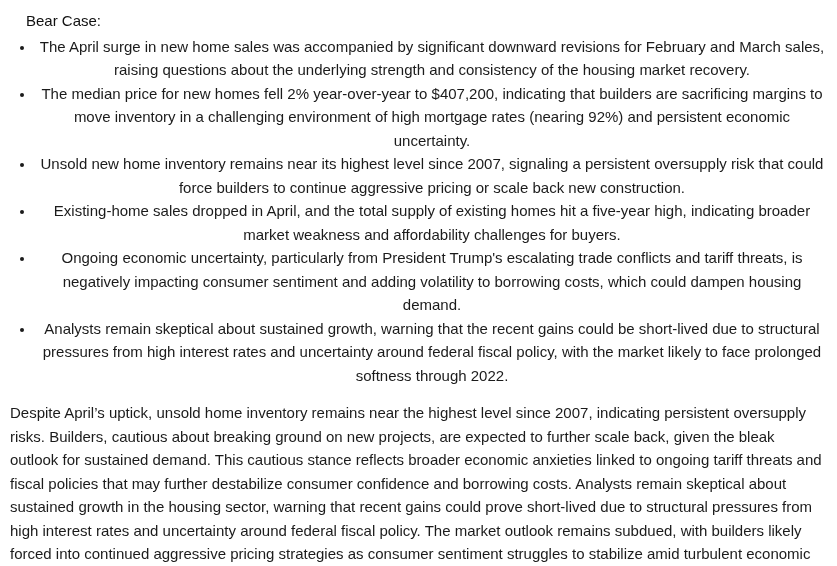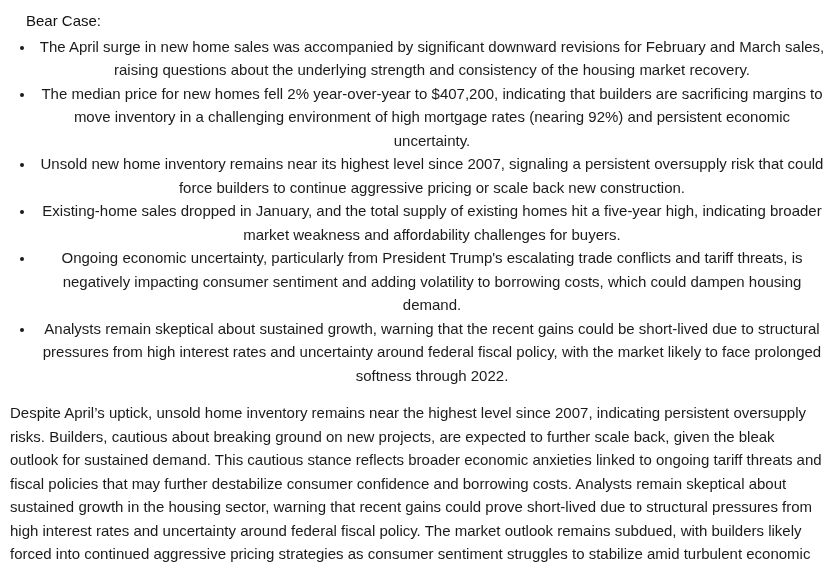--- a/index.html
+++ b/index.html
@@ -50,19 +50,19 @@
 </head>
 <body>
 
 <div class="page">
   <h2 class="section-heading">Bear Case:</h2>
 
   <ul class="bullet-list">
     <li>The April surge in new home sales was accompanied by significant downward revisions for February and March sales, raising questions about the underlying strength and consistency of the housing market recovery.</li>
     <li>The median price for new homes fell 2% year-over-year to $407,200, indicating that builders are sacrificing margins to move inventory in a challenging environment of high mortgage rates (nearing 92%) and persistent economic uncertainty.</li>
     <li>Unsold new home inventory remains near its highest level since 2007, signaling a persistent oversupply risk that could force builders to continue aggressive pricing or scale back new construction.</li>
-    <li>Existing-home sales dropped in January, and the total supply of existing homes hit a five-year high, indicating broader market weakness and affordability challenges for buyers.</li>
+    <li>Existing-home sales dropped in April, and the total supply of existing homes hit a five-year high, indicating broader market weakness and affordability challenges for buyers.</li>
     <li>Ongoing economic uncertainty, particularly from President Trump's escalating trade conflicts and tariff threats, is negatively impacting consumer sentiment and adding volatility to borrowing costs, which could dampen housing demand.</li>
     <li>Analysts remain skeptical about sustained growth, warning that the recent gains could be short-lived due to structural pressures from high interest rates and uncertainty around federal fiscal policy, with the market likely to face prolonged softness through 2022.</li>
   </ul>
 
   <p class="closing-paragraph">Despite April’s uptick, unsold home inventory remains near the highest level since 2007, indicating persistent oversupply risks. Builders, cautious about breaking ground on new projects, are expected to further scale back, given the bleak outlook for sustained demand. This cautious stance reflects broader economic anxieties linked to ongoing tariff threats and fiscal policies that may further destabilize consumer confidence and borrowing costs. Analysts remain skeptical about sustained growth in the housing sector, warning that recent gains could prove short-lived due to structural pressures from high interest rates and uncertainty around federal fiscal policy. The market outlook remains subdued, with builders likely forced into continued aggressive pricing strategies as consumer sentiment struggles to stabilize amid turbulent economic conditions.</p>
 </div>
 
 </body></html>

